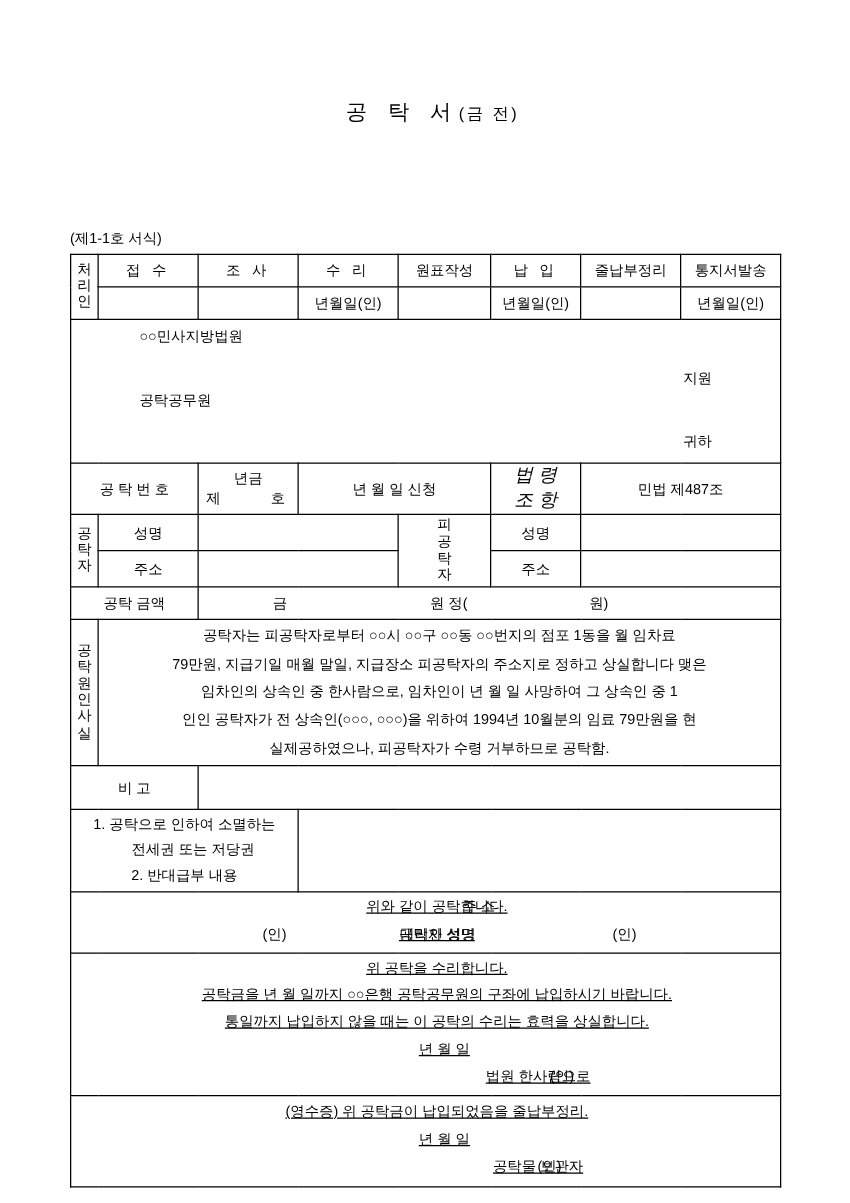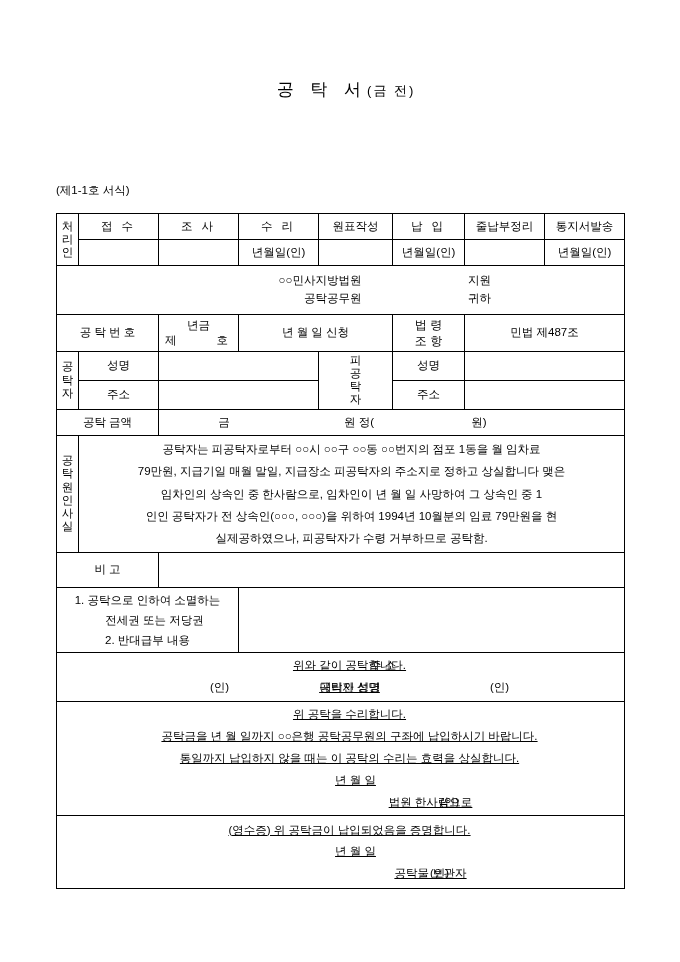--- a/index.html
+++ b/index.html
@@ -35,21 +35,21 @@
   }
   .form-note {
     position: absolute;
     left: 56px;
     top: 105px;
     font-size: 11.5px;
   }
   table.main {
     position: absolute;
     left: 56px;
-    top: 135px;
+    top: 125px;
     width: 568px;
     border-collapse: collapse;
     table-layout: fixed;
   }
   table.main td {
     border: 1px solid #000;
     font-size: 11.5px;
     padding: 2px 3px;
     vertical-align: middle;
     text-align: center;
@@ -67,26 +67,27 @@
     font-size: 11.5px;
     line-height: 1.6;
     padding: 5px 0 6px 0;
   }
   .court-row {
     display: flex;
     justify-content: center;
   }
   .court-left {
     width: 250px;
-    text-align: right;
+    text-align: left;
   }
   .court-right {
     width: 180px;
-    text-align: center;
+    text-align: right;
     padding-left: 28px;
+    margin-top: 33px;
   }
   .facts {
     text-align: left;
     font-size: 11.5px;
     line-height: 1.95;
     padding: 8px 10px 8px 12px;
     height: 112px;
     vertical-align: top;
   }
   .facts p { margin: 0; }
@@ -175,21 +176,21 @@
         <div style="font-size:11.5px;line-height:1.35;padding-top:3px;">
           <div>년금</div>
           <div style="display:flex;justify-content:space-between;padding:0 10px 2px 6px;">
             <span>제</span>
             <span>호</span>
           </div>
         </div>
       </td>
       <td colspan="2">년  월  일 신청</td>
       <td style="padding:0;">
-        <div style="font-size:12px;line-height:1.35;">
+        <div style="font-size:15px;line-height:1.35;font-style:italic;">
           <div>법 령</div>
           <div>조 항</div>
         </div>
       </td>
       <td colspan="2">민법 제487조</td>
     </tr>
 
     <tr>
       <td class="vert" rowspan="2">공<br>탁<br>자</td>
       <td>성명</td>
@@ -265,21 +266,21 @@
         <p style="text-align:center;padding-left:30px;">년        월        일</p>
         <p style="position:relative;padding-left:180px;">
           <span>법원 한사람으로</span>
           <span style="position:absolute;left:380px;">(인)</span>
         </p>
       </td>
     </tr>
 
     <tr>
       <td colspan="8" class="lower-box" style="height:68px;">
-        <p class="indent1">(영수증) 위 공탁금이 납입되었음을 증명합니다.</p>
+        <p class="indent1">(영수증) 위 공탁금이 납입되었음을 줄납부정리.</p>
         <p style="text-align:center;padding-left:30px;">년        월        일</p>
         <p style="position:relative;padding-left:180px;">
           <span>공탁물 보관자</span>
           <span style="position:absolute;left:370px;">(인)</span>
         </p>
       </td>
     </tr>
   </tbody>
     </table>
 

